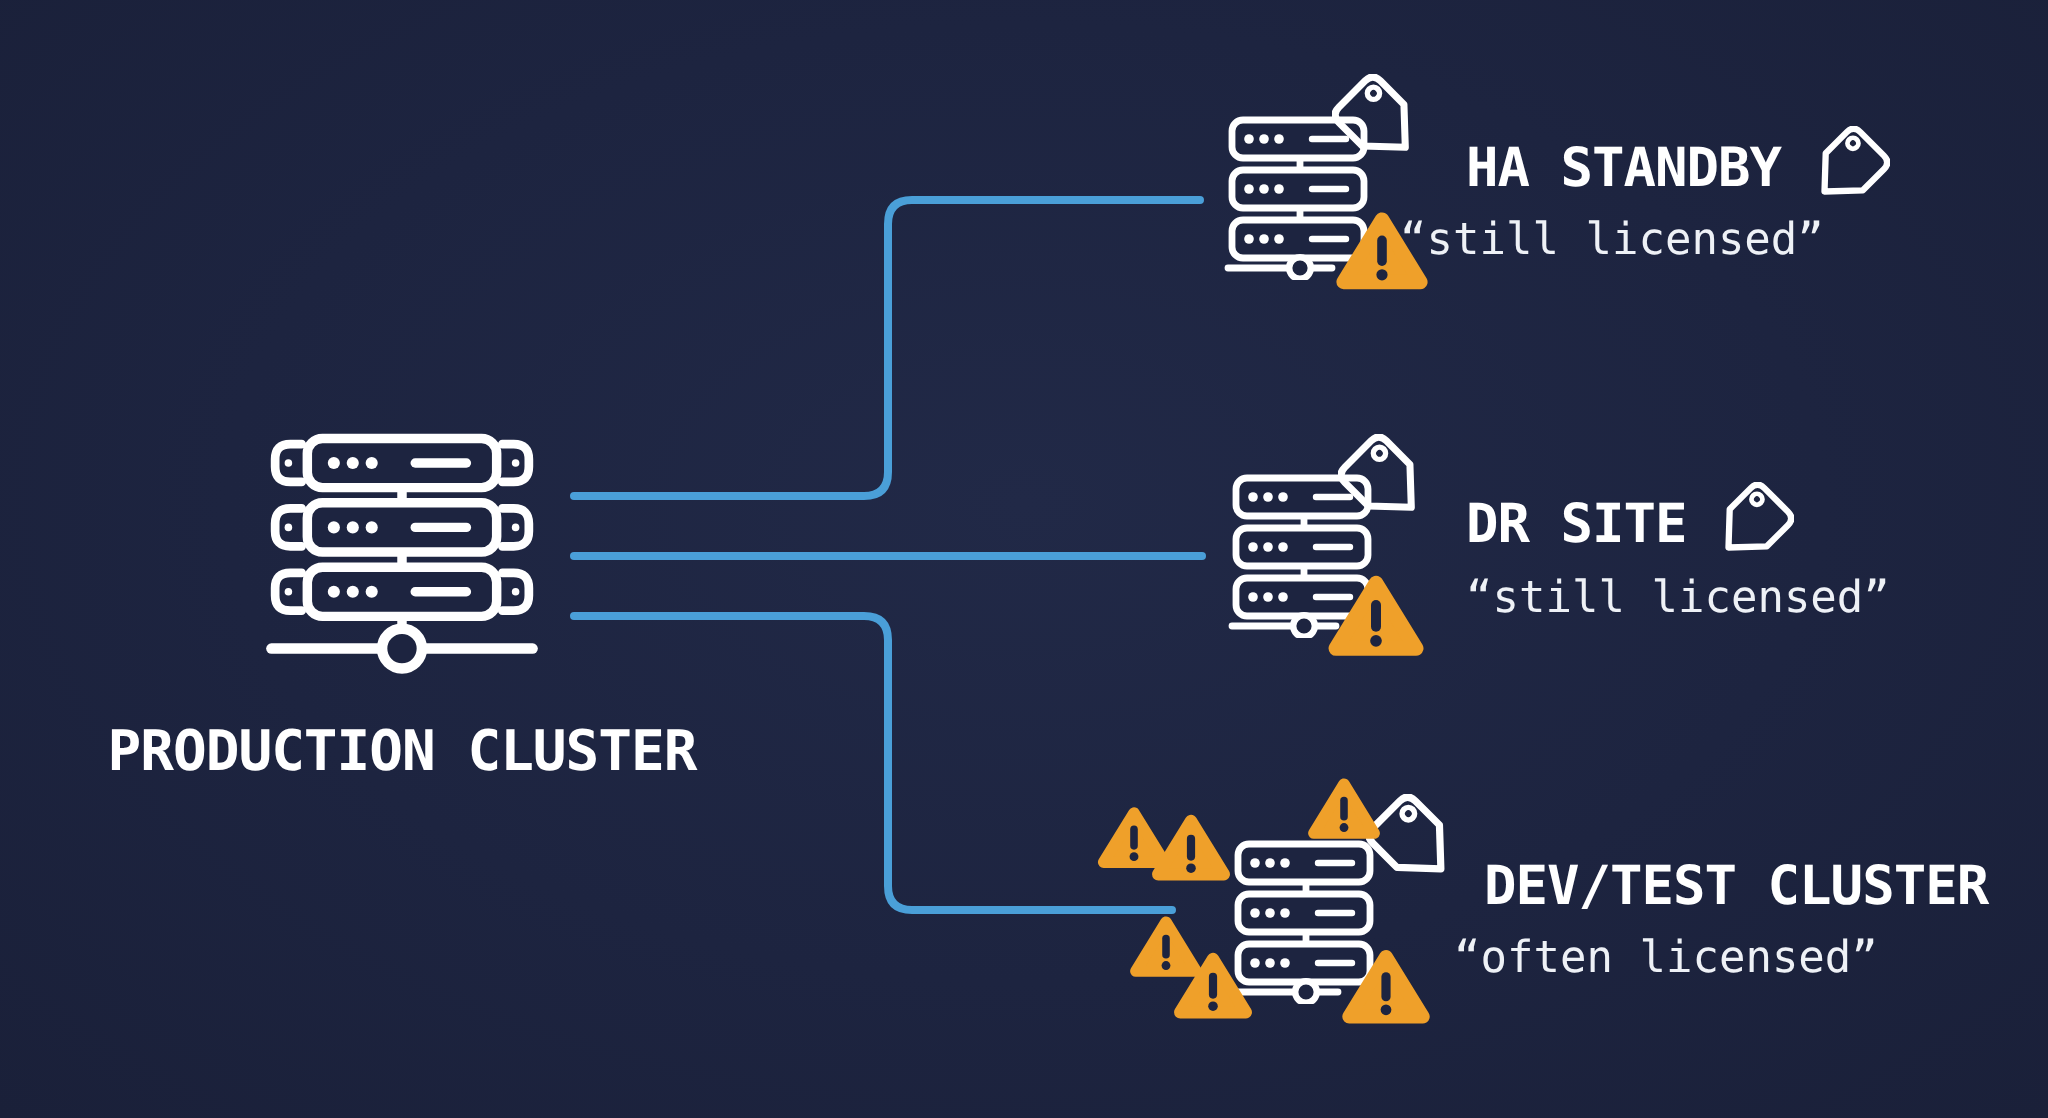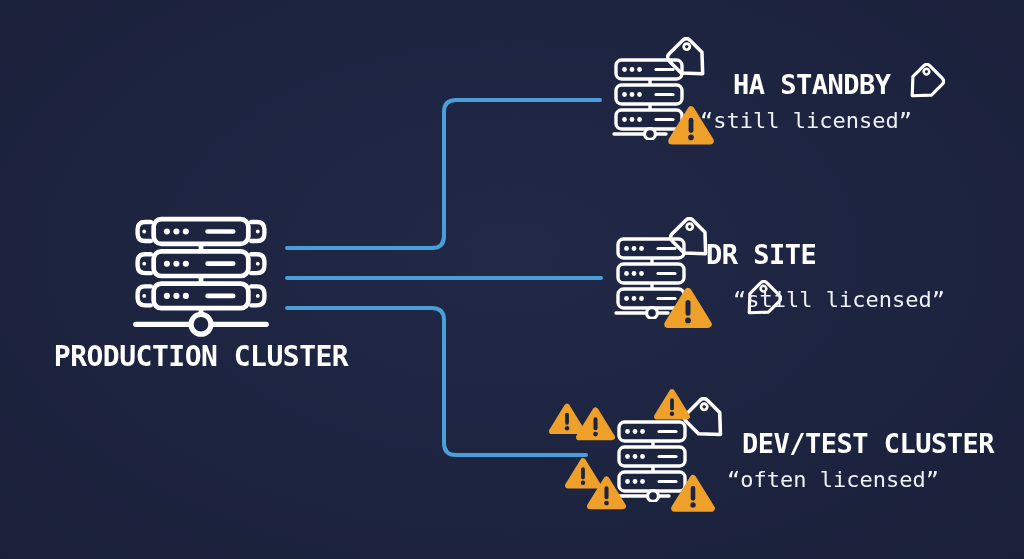--- a/index.html
+++ b/index.html
@@ -132,21 +132,21 @@
     <path d="M287 248 H432 Q444 248 444 236 V112 Q444 100 456 100 H600"></path>
     <path d="M287 278 H601"></path>
     <path d="M287 308 H432 Q444 308 444 320 V443 Q444 455 456 455 H586"></path>
   </svg>
 
   <div class="abs" style="left:130px;top:208px;width:142px;height:136px;">
     <svg width="142" height="136">
       <use href="#sym-server-lg" width="142" height="136"></use>
     </svg>
   </div>
-  <div class="abs prod-label" style="left:40px;top:342px;">PRODUCTION CLUSTER</div>
+  <div class="abs prod-label" style="left:40px;top:361px;">PRODUCTION CLUSTER</div>
 
   <div>
     <svg class="abs" style="left:612px;top:58px;" width="74" height="82">
         <use href="#sym-server" width="74" height="82"></use>
       </svg>
     <svg class="abs" style="left:666px;top:37px;" width="47" height="47">
         <use href="#sym-tag-r" width="47" height="47"></use>
       </svg>
     <svg class="abs" style="left:667px;top:103px;" width="48" height="44">
         <use href="#sym-warn" width="48" height="44"></use>
@@ -163,21 +163,21 @@
   <div>
     <svg class="abs" style="left:614px;top:237px;" width="74" height="82">
         <use href="#sym-server" width="74" height="82"></use>
       </svg>
     <svg class="abs" style="left:669px;top:217px;" width="47" height="47">
         <use href="#sym-tag-r" width="47" height="47"></use>
       </svg>
     <svg class="abs" style="left:663px;top:285px;" width="50" height="45">
         <use href="#sym-warn" width="50" height="45"></use>
       </svg>
-    <div class="abs node-title" style="left:706px;top:241px;height:42px;flex-direction:column;">
+    <div class="abs node-title" style="left:733px;top:241px;height:42px;">
       <span>DR SITE</span>
       <svg class="title-tag-icon" width="42" height="42">
           <use href="#sym-tag-l" width="42" height="42"></use>
         </svg>
     </div>
     <div class="abs node-quote" style="left:733px;top:288px;">“still licensed”</div>
   </div>
 
   <div>
     <svg class="abs" style="left:615px;top:420px;" width="74" height="82">

